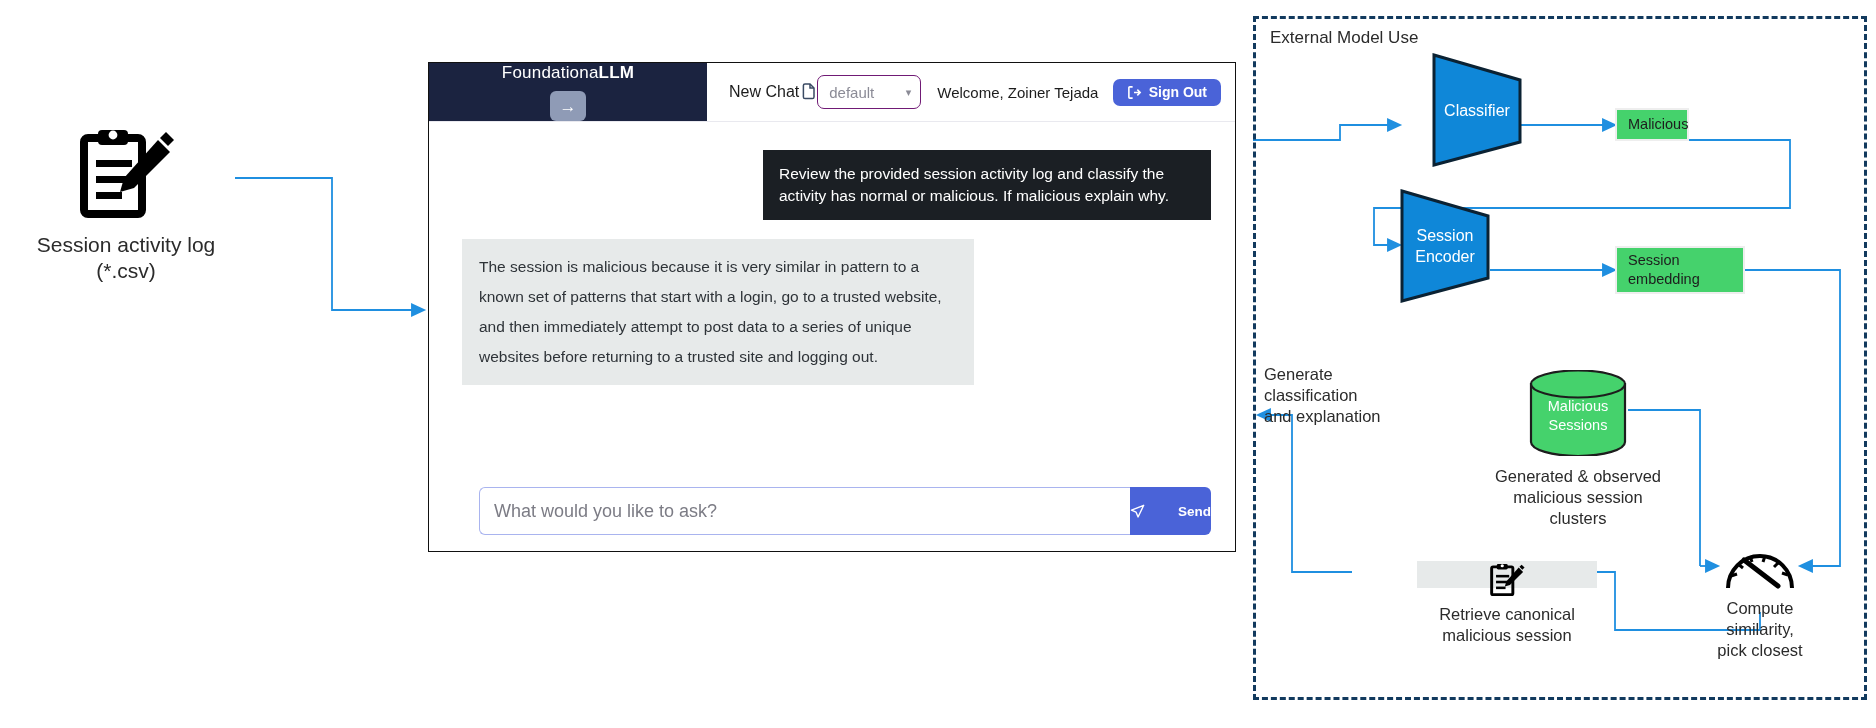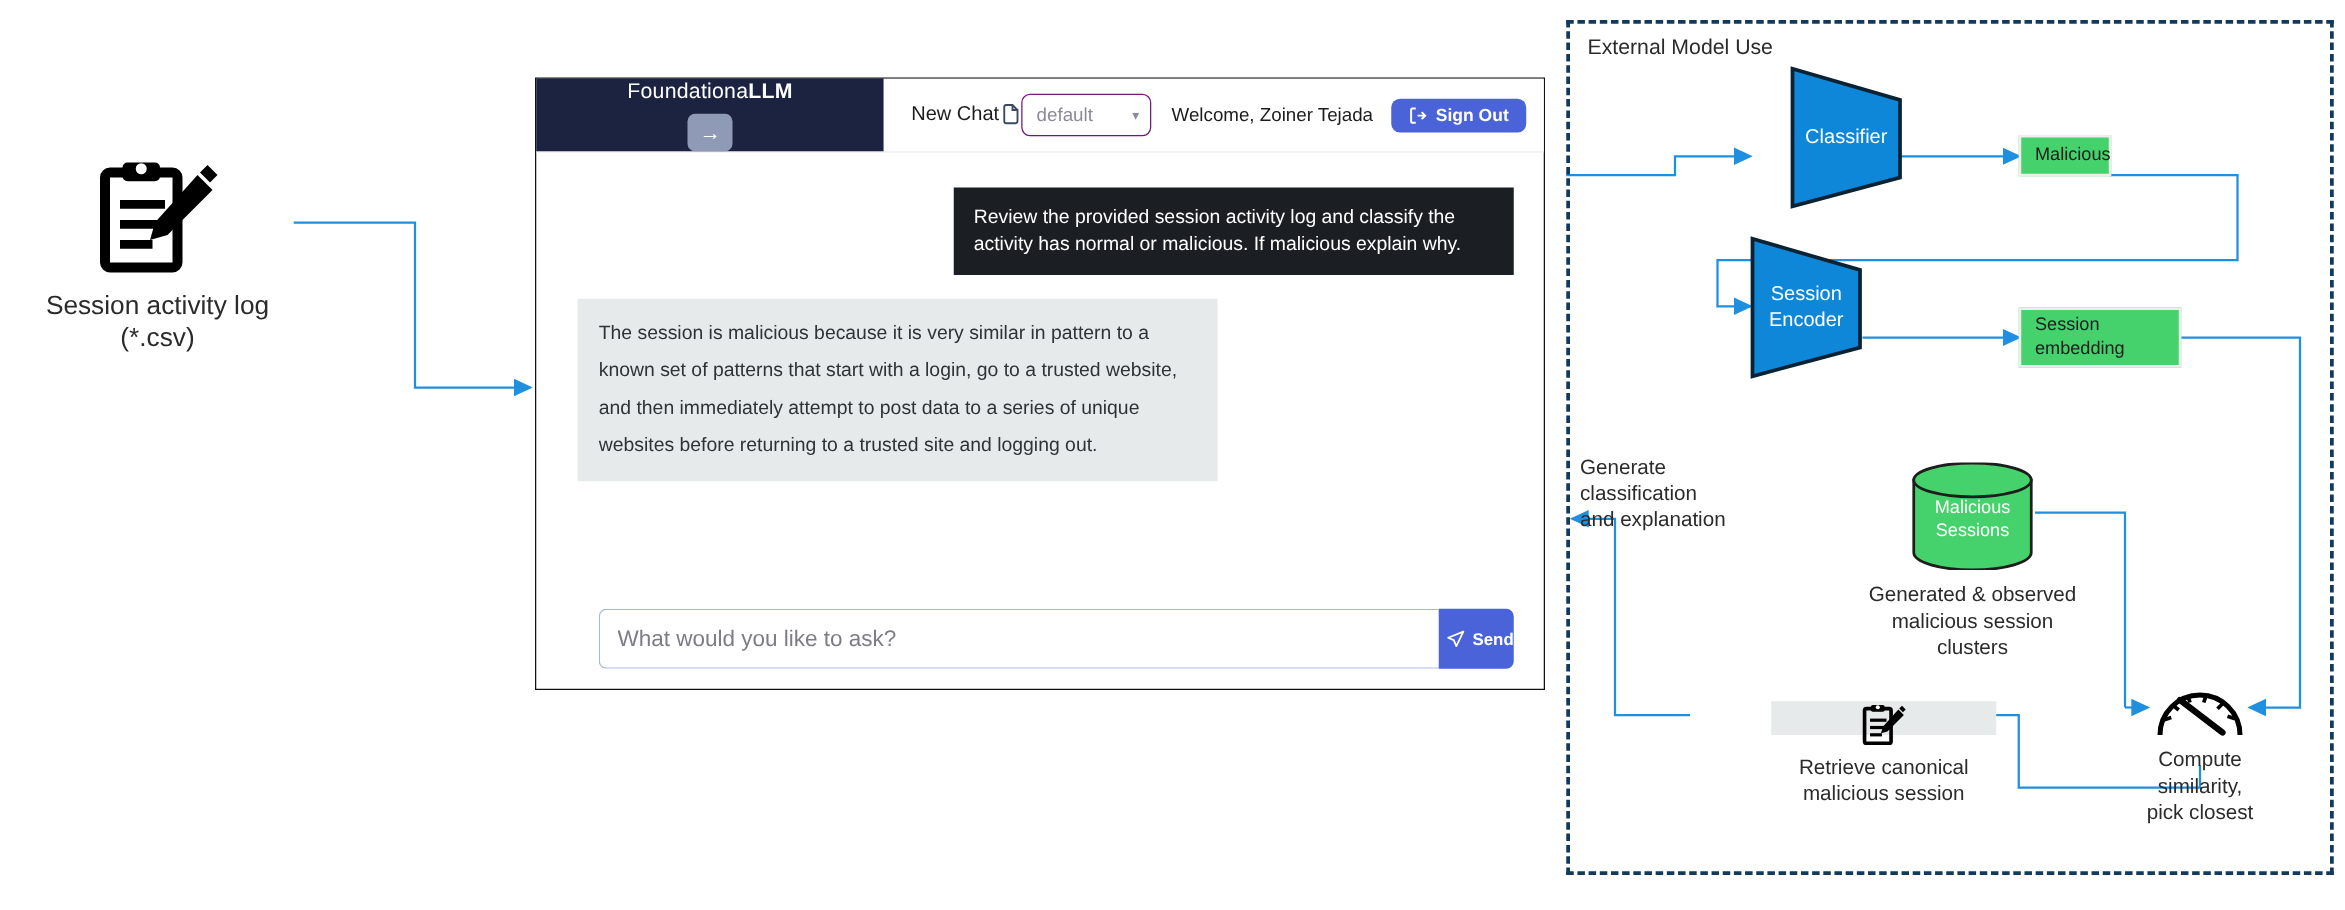--- a/index.html
+++ b/index.html
@@ -72,22 +72,22 @@
   #composer{
     position:absolute;left:24px;right:24px;bottom:18px;height:48px;display:flex;
   }
   #chat-input{
     flex:1;border:1.5px solid #a9b4ef;border-right:none;border-radius:6px 0 0 6px;
     font-family:"Liberation Sans", sans-serif;font-size:18px;color:#333;
     padding:0 14px;outline:none;background:#fff;box-sizing:border-box;margin-left:26px;
   }
   #chat-input::placeholder{color:#7c7c85;}
   #send-btn{
-    width:60px;background:#4a63d8;color:#fff;border-radius:0 6px 6px 0;
-    display:flex;align-items:center;justify-content:flex-end;gap:6px;
+    width:81px;background:#4a63d8;color:#fff;border-radius:0 6px 6px 0;
+    display:flex;align-items:center;justify-content:space-between;gap:6px;
     font-size:13.5px;font-weight:700;cursor:pointer;
   }
 
   
   #ext-panel{
     left:1253px;top:16px;width:614px;height:684px;
     border:3px dashed #123a5e;box-sizing:border-box;
   }
   #ext-title{left:1270px;top:28px;font-size:17px;color:#2b2b2b;}
 

